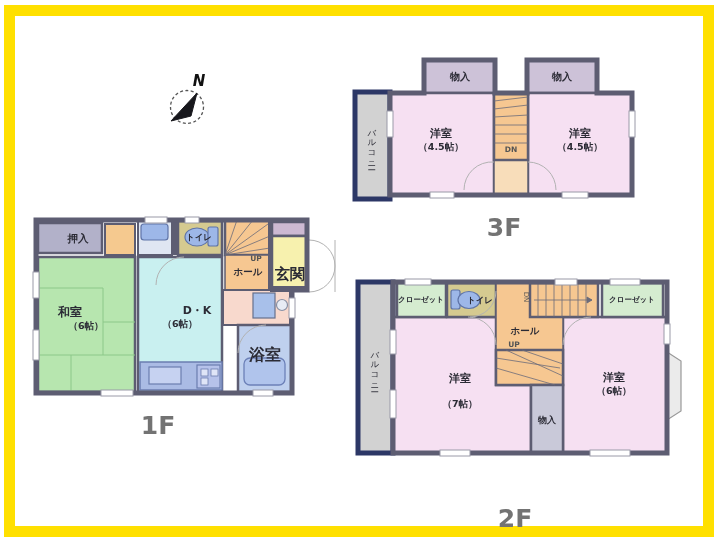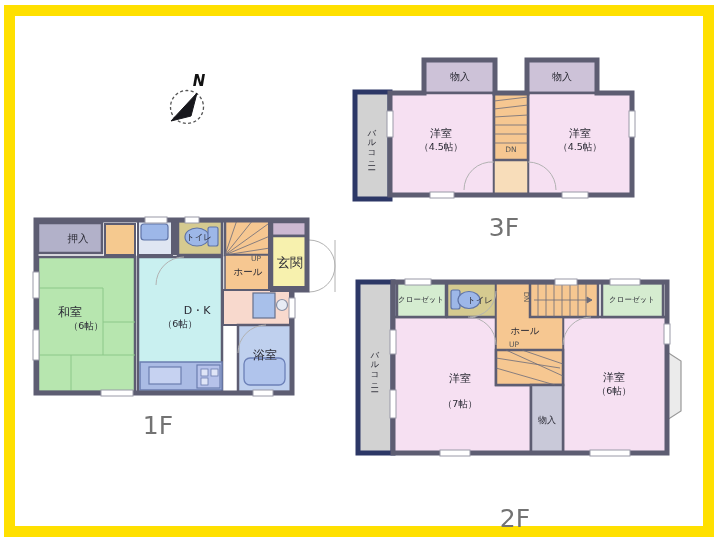--- a/index.html
+++ b/index.html
@@ -1,21 +1,21 @@
 <!DOCTYPE html>
 <html><head>
 <meta charset="utf-8">
 <style>
   html,body{margin:0;padding:0;background:#ffffff;}
   #stage{position:relative;width:720px;height:542px;background:#ffffff;overflow:hidden;
          font-family:"DejaVu Sans",sans-serif;}
   #frame{position:absolute;left:4px;top:5px;right:6px;bottom:5px;border:11px solid #ffe000;pointer-events:none;}
   svg{position:absolute;}
   .lbl{position:absolute;transform:translate(-50%,-50%);color:#2b2b35;white-space:nowrap;
-       font-family:"DejaVu Sans",sans-serif;line-height:1;}
+       font-family:"DejaVu Sans",sans-serif;line-height:1;font-weight:bold;}
   .vlbl{position:absolute;transform:translate(-50%,-50%);color:#2b2b35;
         writing-mode:vertical-rl;text-orientation:upright;letter-spacing:1px;
         font-family:"DejaVu Sans",sans-serif;line-height:1;}
   .rot90{position:absolute;transform:translate(-50%,-50%) rotate(90deg);color:#2b2b35;
         font-family:"DejaVu Sans",sans-serif;line-height:1;white-space:nowrap;}
   .floorname{font-size:25px;color:#737373;}
   .north{font-style:italic;font-weight:bold;font-size:15px;color:#111;}
 </style>
 </head>
 <body>
@@ -99,22 +99,22 @@
   </svg>
 
   <div class="lbl" style="left:70px;top:238px;font-size:10.5px;margin-left:8px;">押入</div>
   <div class="lbl" style="left:70px;top:312px;font-size:12px;text-align:center;">和室</div>
   <div class="lbl" style="left:86px;top:326px;font-size:9.5px;">（6帖）</div>
   <div class="lbl" style="left:197px;top:310px;font-size:11px;">D・K</div>
   <div class="lbl" style="left:180px;top:324px;font-size:9.5px;">（6帖）</div>
   <div class="lbl" style="left:199px;top:237px;font-size:8.5px;">トイレ</div>
   <div class="lbl" style="left:256px;top:259px;font-size:7.5px;color:#555;">UP</div>
   <div class="lbl" style="left:248px;top:272px;font-size:9.5px;">ホール</div>
-  <div class="lbl" style="left:290px;top:262px;font-size:13px;">玄関</div>
-  <div class="lbl" style="left:265px;top:355px;font-size:12px;">浴室</div>
+  <div class="lbl" style="left:290px;top:274px;font-size:15px;">玄関</div>
+  <div class="lbl" style="left:265px;top:355px;font-size:16px;">浴室</div>
   <div class="lbl floorname" style="left:158px;top:425px;text-align:center;">1F</div>
 
   <svg style="left:350px;top:55px;" width="290" height="150" viewBox="0 0 290 150">
     <rect x="5" y="37" width="35" height="107" stroke="#2c3766" stroke-width="5" fill="#d2d2d2"></rect>
     <rect x="74" y="5" width="71" height="33" stroke="#5d5d72" stroke-width="2.5" fill="#cdc2d8"></rect>
     <rect x="177" y="5" width="70" height="33" stroke="#5d5d72" stroke-width="2.5" fill="#cdc2d8"></rect>
     <rect x="40" y="38" width="104" height="102" stroke="#5d5d72" stroke-width="2.5" fill="#f6e0f2"></rect>
     <rect x="178" y="38" width="104" height="102" stroke="#5d5d72" stroke-width="2.5" fill="#f6e0f2"></rect>
     <rect x="144" y="105" width="34" height="35" stroke="#5d5d72" stroke-width="1.5" fill="#f8ddba"></rect>
     <rect x="144" y="38" width="34" height="67" stroke="#5d5d72" stroke-width="2.5" fill="#f6c791"></rect>

